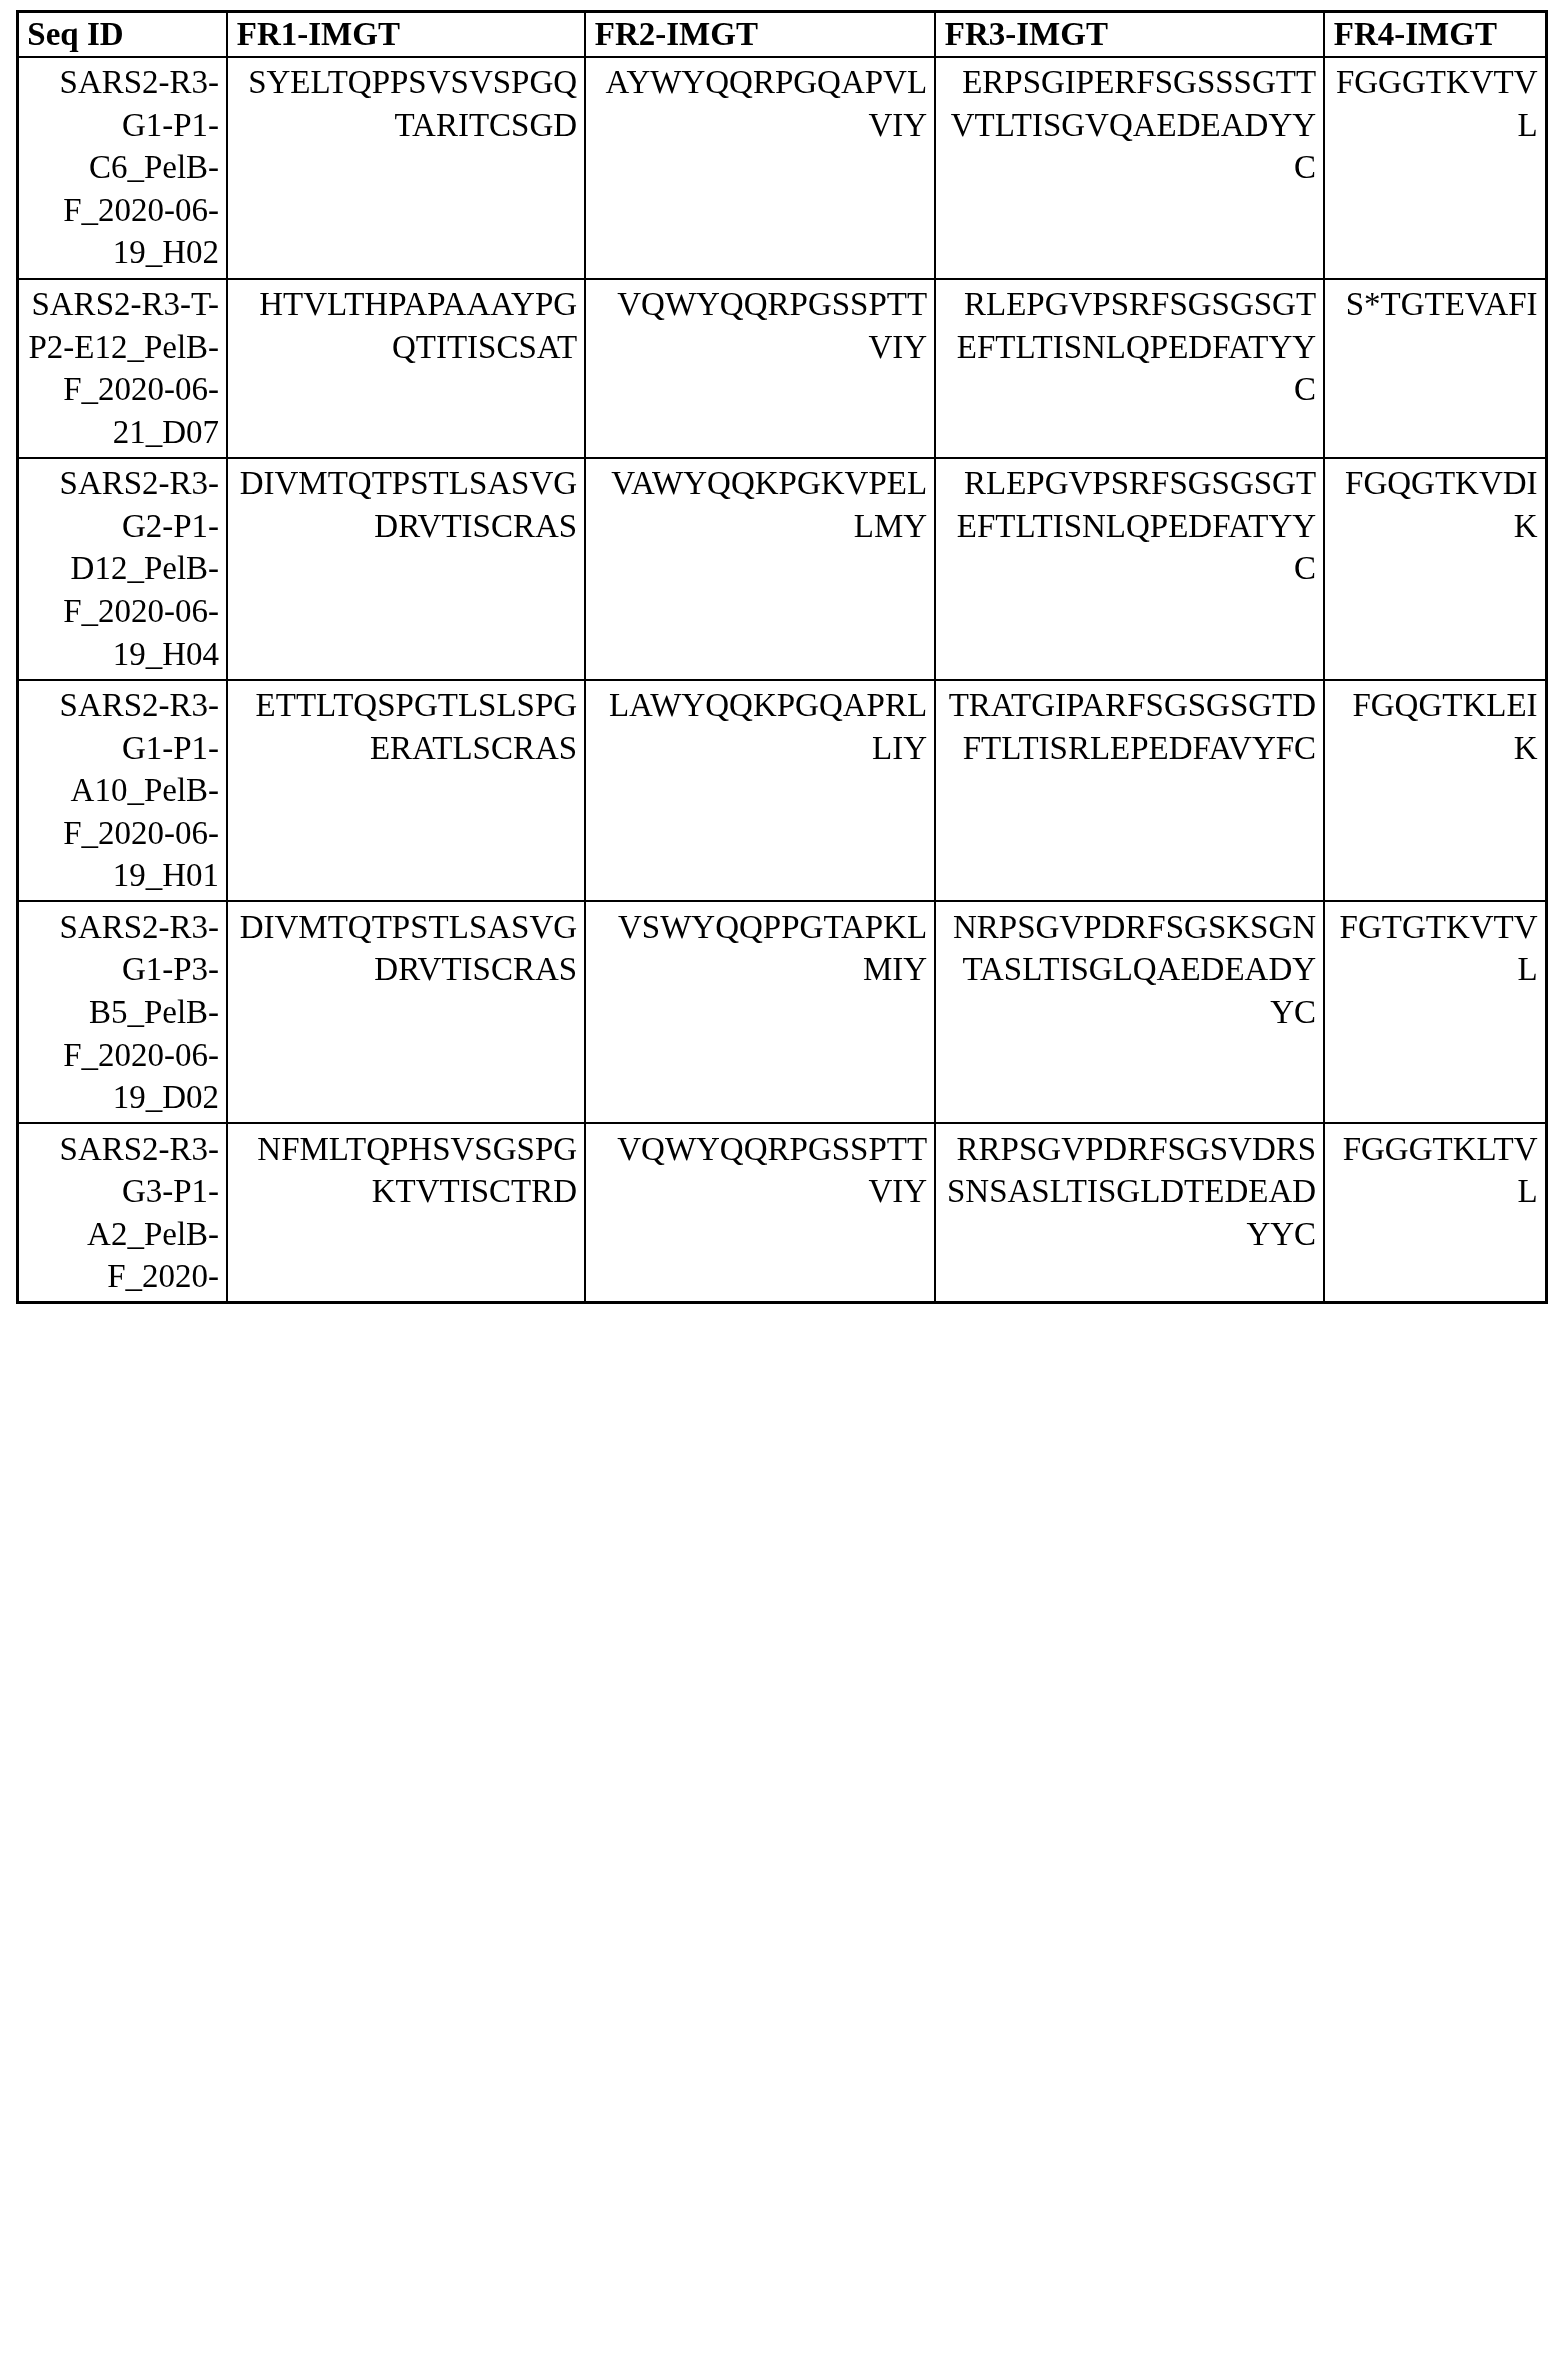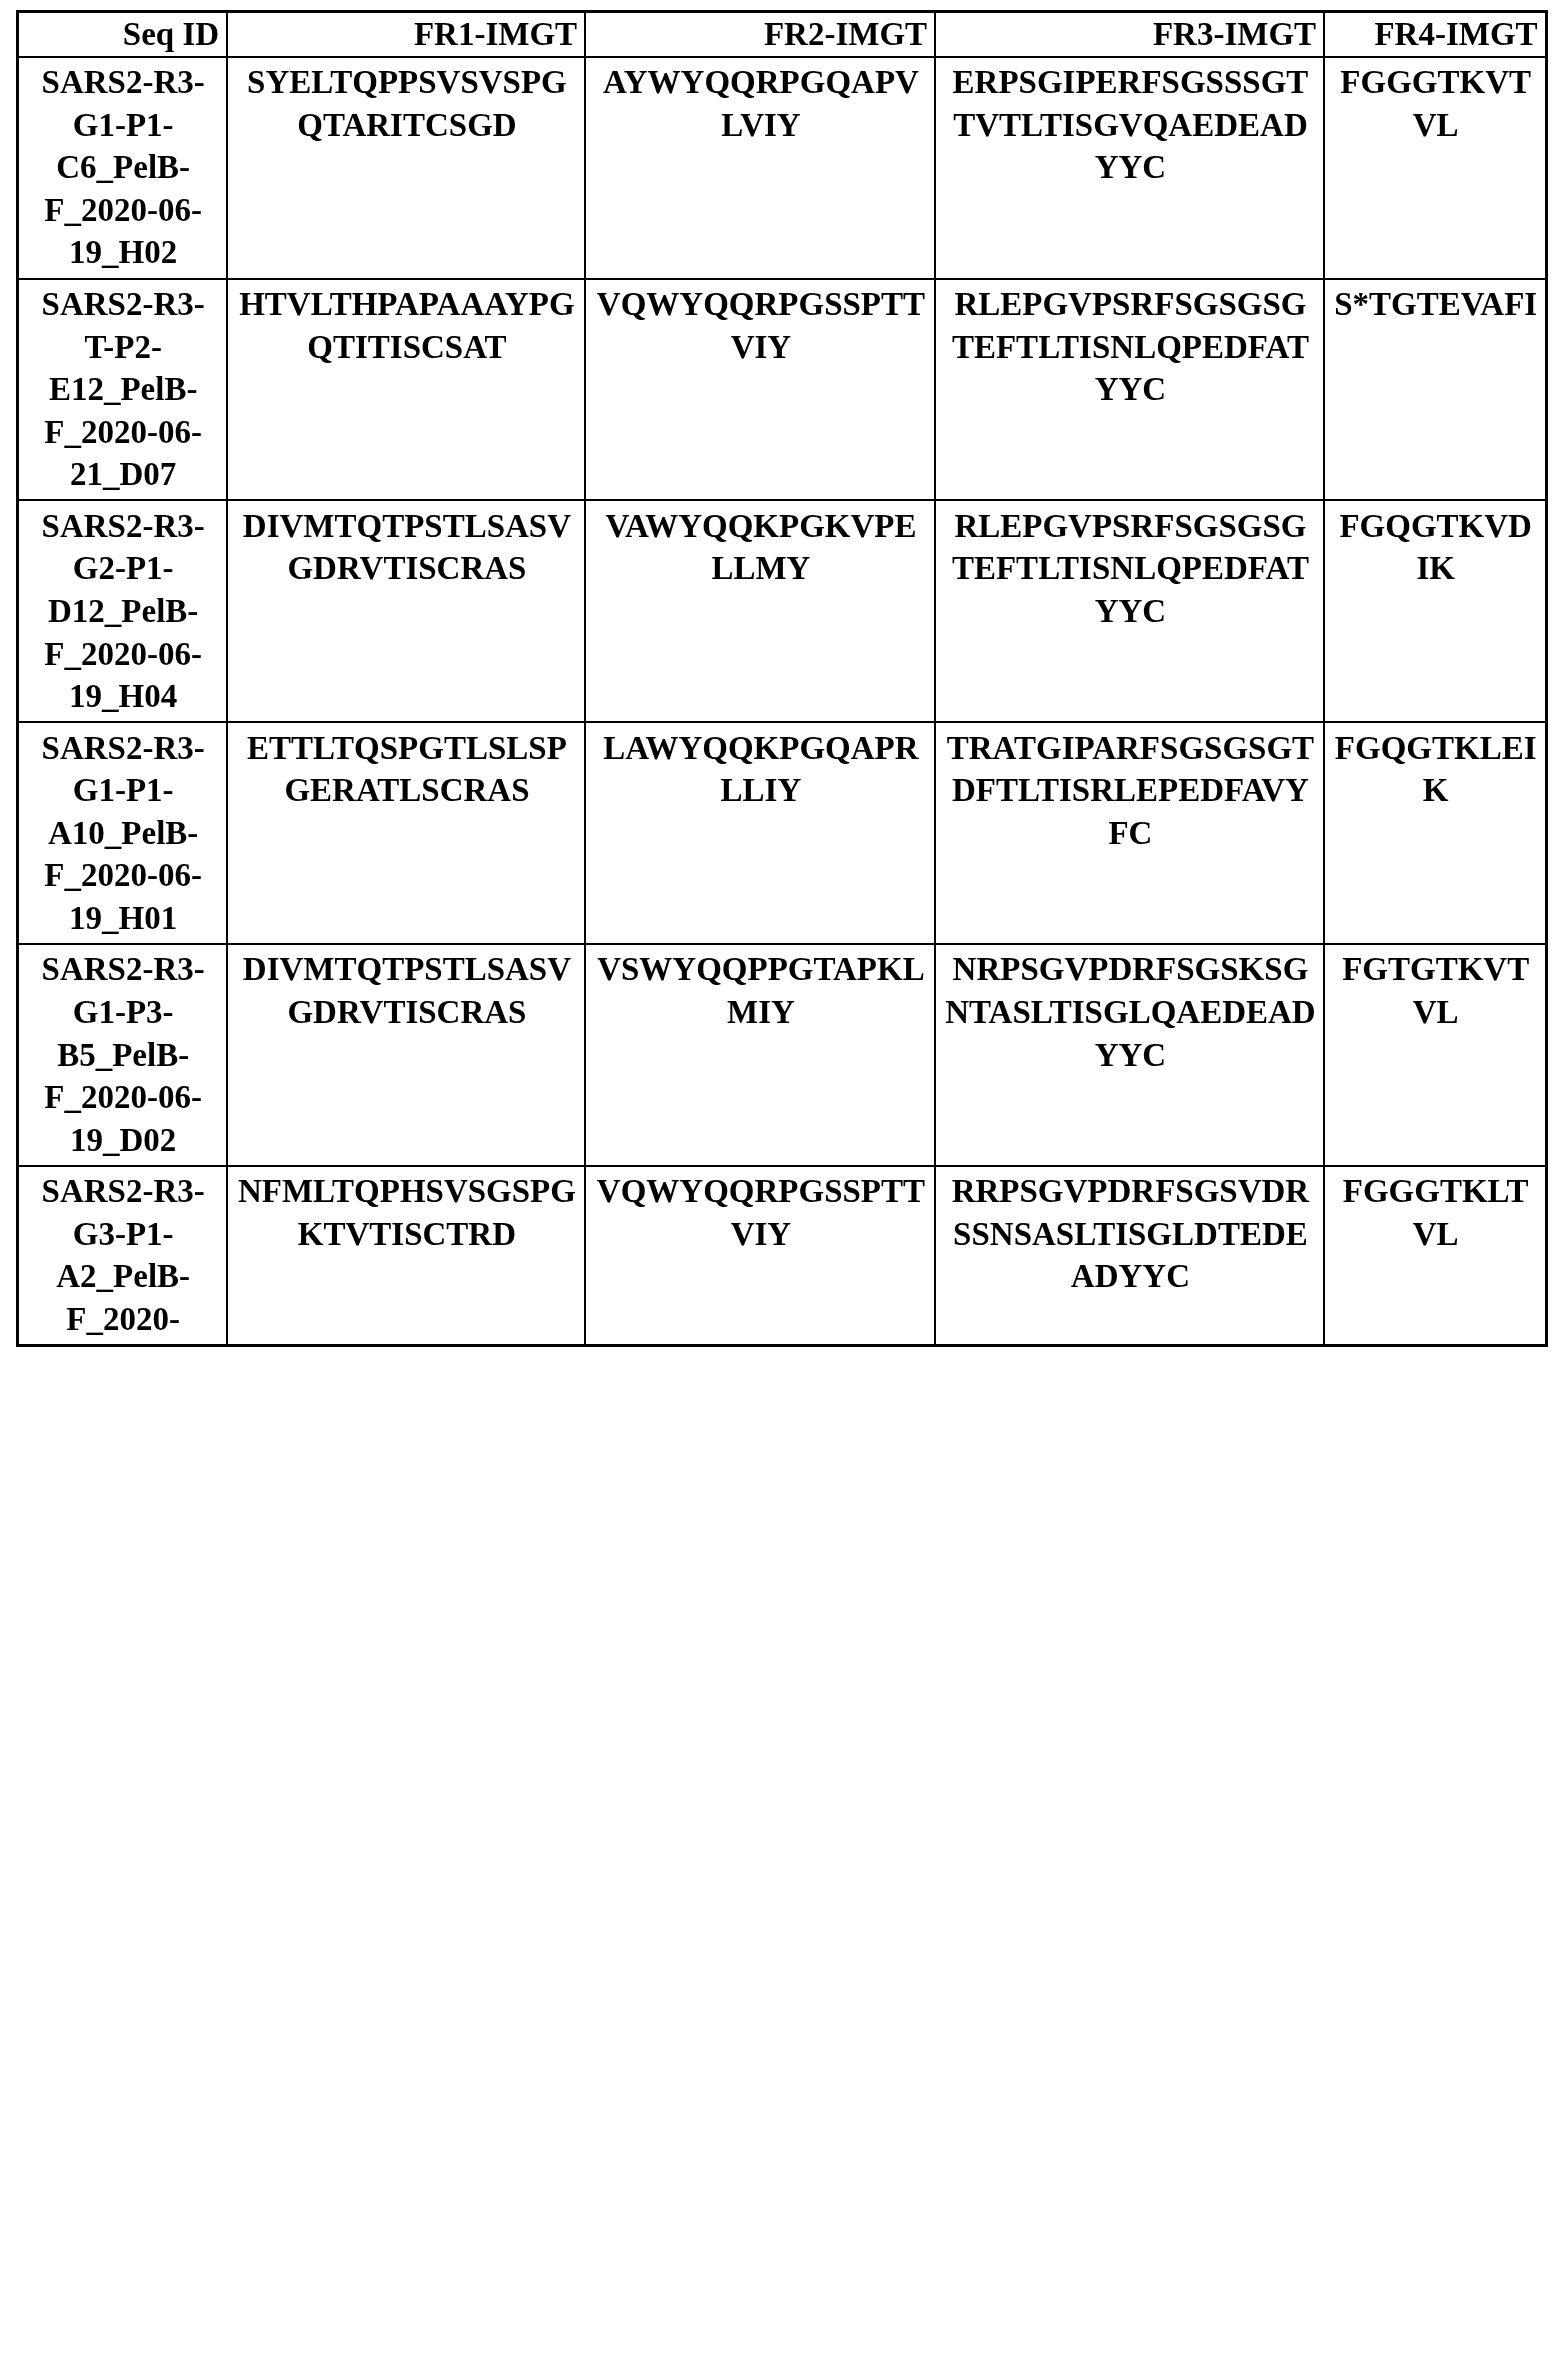--- a/index.html
+++ b/index.html
@@ -38,30 +38,30 @@
     border: 2.6px solid #000;
     vertical-align: top;
     padding: 3.5px 7px 3.5px 8.7px;
     font-size: 33px;
     line-height: 1.29;
     word-break: break-word;
     overflow-wrap: anywhere;
     hyphens: none;
   }
   table.imgt-table thead th {
-    text-align: right;
+    text-align: left;
     font-weight: bold;
     padding-top: 1.7px;
     padding-bottom: 1.7px;
     white-space: nowrap;
     line-height: 1.18;
   }
   table.imgt-table tbody td {
-    text-align: center;
-    font-weight: bold;
+    text-align: right;
+    font-weight: normal;
     margin-top: 48px;
   }
   td.seqid-cell {
     word-break: break-all;
     overflow-wrap: anywhere;
   }
   tr.row-last td {
     border-bottom: 2.6px solid #000;
     border-radius: 12px;
   }

